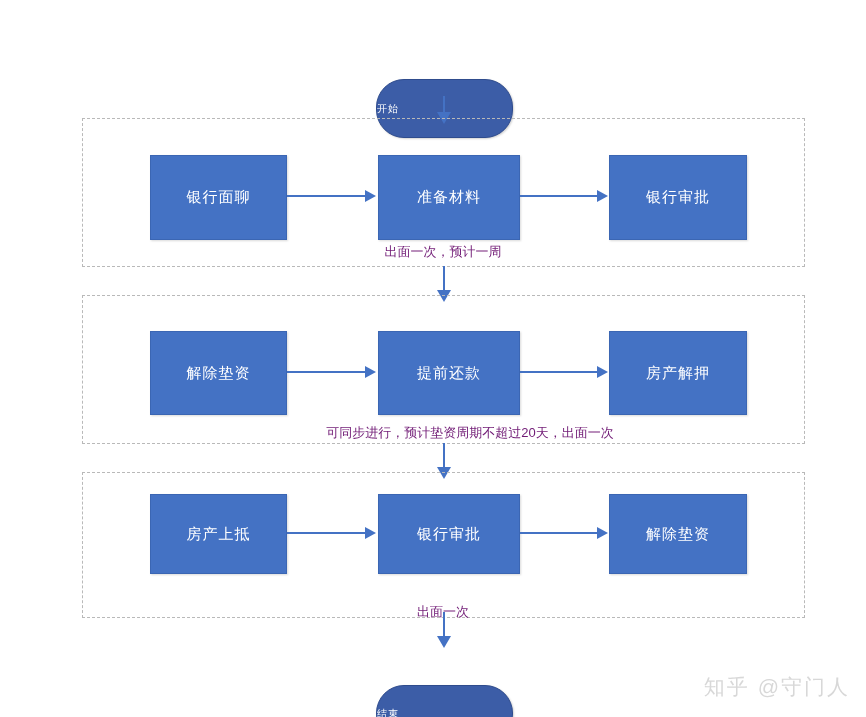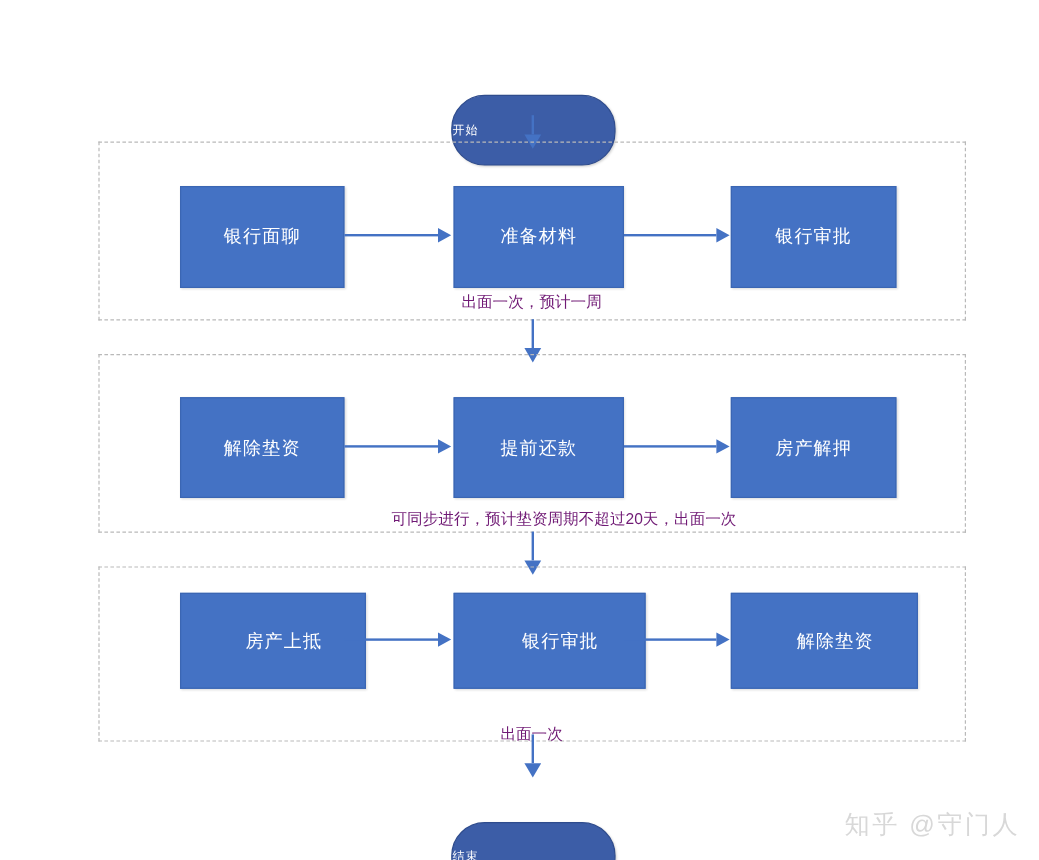--- a/index.html
+++ b/index.html
@@ -62,21 +62,21 @@
     font-size: 15px;
     letter-spacing: 1px;
     box-shadow: 1px 1px 2px rgba(0,0,0,0.15);
   }
   .col-a { left: 150px; width: 135px; }
   .col-b { left: 378px; width: 140px; }
   .col-c { left: 609px; width: 136px; }
 
   .row-1 { top: 155px; height: 83px; }
   .row-2 { top: 331px; height: 82px; }
-  .row-3 { top: 494px; height: 78px; padding-left: 18px; }
+  .row-3 { top: 494px; height: 78px; }
 
   
   .h-arrow {
     position: absolute;
     height: 12px;
   }
   .h-arrow .line {
     position: absolute;
     left: 0;
     top: 5px;

